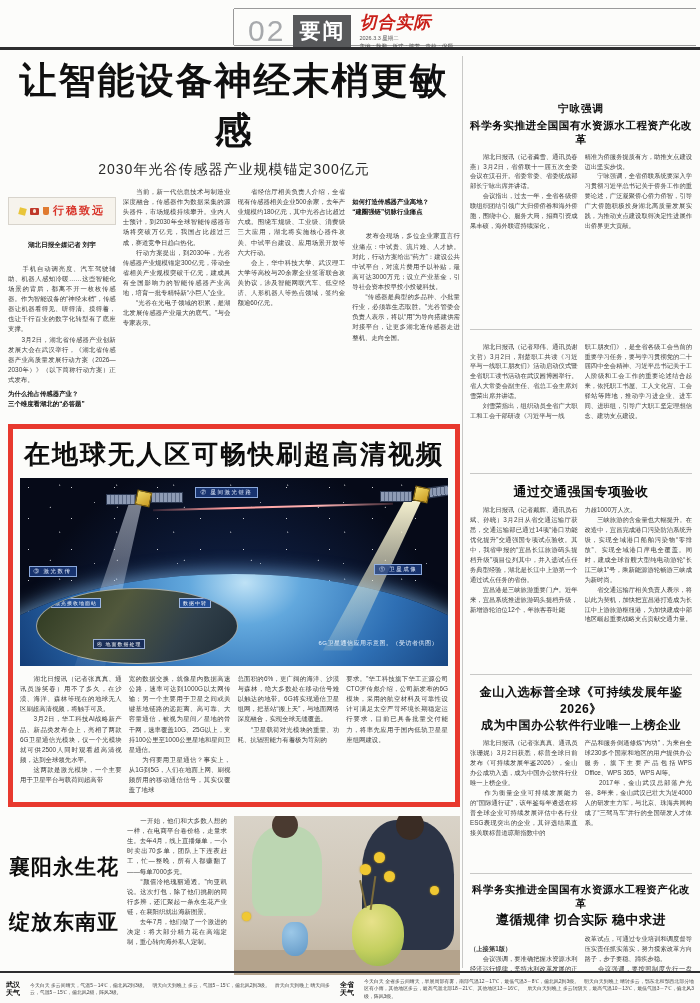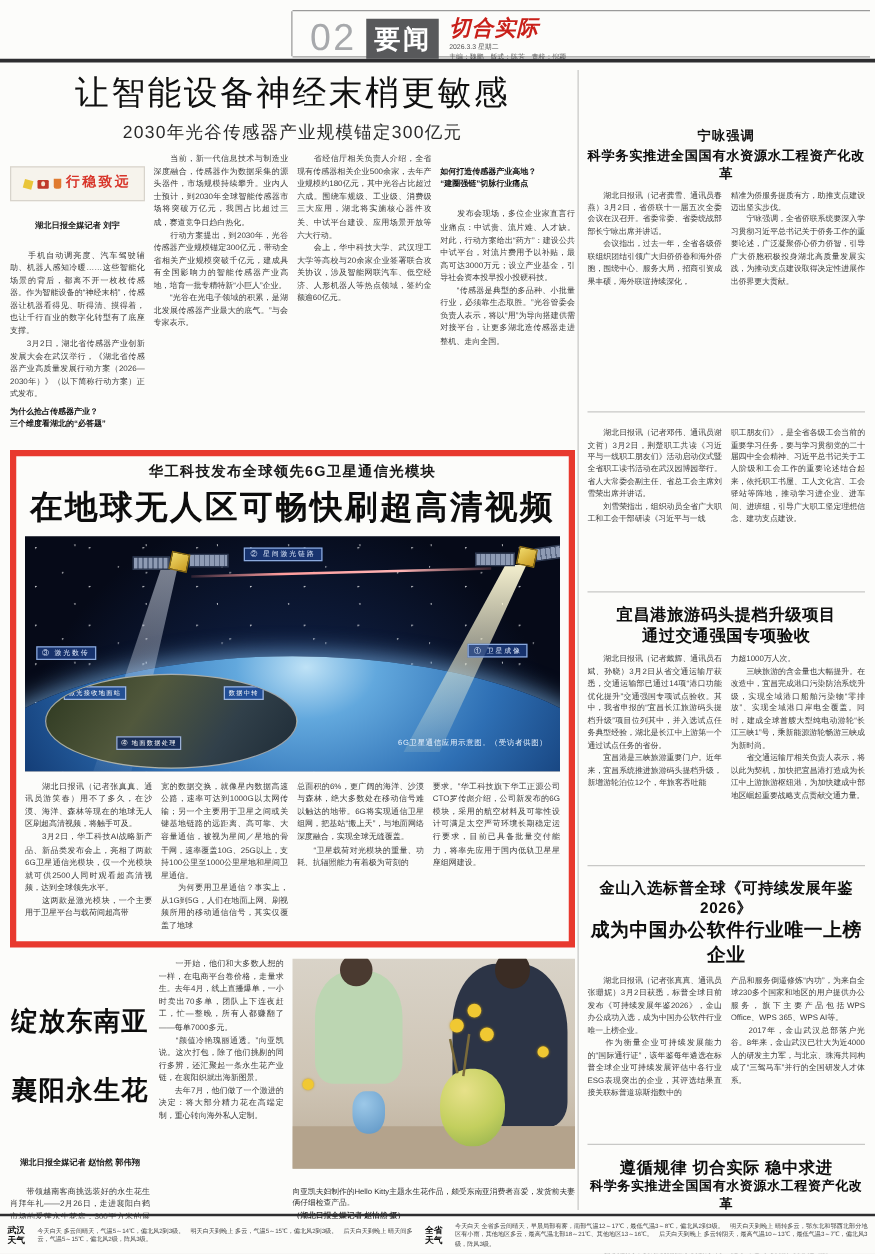--- a/index.html
+++ b/index.html
@@ -15,21 +15,21 @@
                  padding:2px 6px;letter-spacing:2px;}
   .paper-logo{color:#c9201a;font-size:17px;font-weight:bold;font-style:italic;
               font-family:"Liberation Serif",serif;letter-spacing:1px;}
   .hdr-meta{font-size:5.5px;color:#555;line-height:1.5;}
   .thick-rule{position:absolute;left:0;top:47px;width:700px;height:3px;background:#2e2e30;}
   
   .left-region{position:absolute;left:8px;top:56px;width:452px;}
   .rail-divider{position:absolute;left:462px;top:56px;height:912px;width:1px;background:#c8c8c6;}
   .right-region{position:absolute;left:470px;top:56px;width:222px;}
   
-  .lead-headline{font-size:27px;font-weight:normal;text-align:center;letter-spacing:2px;color:#101010;}
+  .lead-headline{font-size:37px;font-weight:bold;text-align:center;letter-spacing:2px;color:#101010;}
   .lead-subhead{font-size:14px;text-align:center;margin-top:5px;color:#2a2a2a;letter-spacing:1px;}
   .colrow{display:flex;gap:7px;margin-top:8px;}
   .bodycol{flex:1;font-size:6.4px;line-height:1.58;text-align:justify;color:#3a3a3a;
            white-space:pre-line;overflow:hidden;}
   .lead-cols{height:230px;}
   .badge-box{border:1px solid #d8d4cc;background:#f6f3ec;height:26px;display:flex;
              align-items:center;justify-content:center;gap:4px;margin-bottom:3px;white-space:normal;}
   .badge-ic{display:inline-block;}
   .ic-y{width:7px;height:7px;background:#e9c53a;transform:rotate(15deg);}
   .ic-cam{width:9px;height:7px;background:#c0392b;border-radius:1px;position:relative;}
@@ -167,21 +167,20 @@
         <div class="bodycol">
           <div class="crosshead" style="margin-top:0;">如何打造传感器产业高地？
 “建圈强链”切脉行业痛点</div>
           <span>　　发布会现场，多位企业家直言行业痛点：中试贵、流片难、人才缺。对此，行动方案给出“药方”：建设公共中试平台，对流片费用予以补贴，最高可达3000万元；设立产业基金，引导社会资本投早投小投硬科技。
 　　“传感器是典型的多品种、小批量行业，必须靠生态取胜。”光谷管委会负责人表示，将以“用”为导向搭建供需对接平台，让更多湖北造传感器走进整机、走向全国。</span>
         </div>
       </div>
     </div>
 
     <div class="feature">
-      <div class="feat-kicker">华工科技发布全球领先6G卫星通信光模块</div>
       <div class="feat-headline">在地球无人区可畅快刷超高清视频</div>
 
       <div class="space">
         <div class="earth"></div>
 
         <div class="beam-left"></div>
         <div class="beam-right"></div>
         <div class="laser"></div>
 
         <div class="sat" style="left:27%;top:7%;">
@@ -216,22 +215,22 @@
 　　为何要用卫星通信？事实上，从1G到5G，人们在地面上网、刷视频所用的移动通信信号，其实仅覆盖了地球</div>
         <div class="bodycol">总面积的6%，更广阔的海洋、沙漠与森林，绝大多数处在移动信号难以触达的地带。6G将实现通信卫星组网，把基站“搬上天”，与地面网络深度融合，实现全球无缝覆盖。
 　　“卫星载荷对光模块的重量、功耗、抗辐照能力有着极为苛刻的</div>
         <div class="bodycol">要求。”华工科技旗下华工正源公司CTO罗传彪介绍，公司新发布的6G模块，采用的航空材料及可靠性设计可满足太空严苛环境长期稳定运行要求，目前已具备批量交付能力，将率先应用于国内低轨卫星星座组网建设。</div>
       </div>
     </div>
 
     <div class="flower-row">
       <div class="flower-colA bodycol">
         <div class="flower-headline">
+          <div>襄阳永生花</div>
           <div>绽放东南亚</div>
-          <div>襄阳永生花</div>
         </div>
         <div class="byline">湖北日报全媒记者 赵怡然 郭伟翔</div>
         <span>　　带领越南客商挑选装好的永生花生肖拜年礼——2月26日，走进襄阳白鹤市场的爱莲永生花店，300平方米的展厅里，“90后”襄阳小伙向亚凯夫妇，正把一箱箱漂洋过海的花，发往东南亚的永生花装饰馆。
 　　从街际的小档口，到东南亚花商争抢的鲜花货单，这“永不凋零”的花，正让两个年轻人踏出一条新赛道。
 　　5年前，计算机专业出身的向亚凯</span>
       </div>
       <div class="flower-colB bodycol">　　一开始，他们和大多数人想的一样，在电商平台卷价格，走量求生。去年4月，线上直播爆单，一小时卖出70多单，团队上下连夜赶工，忙—整晚，所有人都赚翻了——每单7000多元。
 　　“颜值冷艳瑰丽通透。”向亚凯说。这次打包，除了他们挑剔的同行多辨，还汇聚起一条永生花产业链，在襄阳织就出海新图景。
 　　去年7月，他们做了一个激进的决定：将大部分精力花在高端定制，重心转向海外私人定制。</div>
       <div class="flower-photo-wrap">
@@ -279,51 +278,50 @@
       <div class="r-cols" style="height:122px;">
         <div class="r-col">　　湖北日报讯（记者邓伟、通讯员谢文哲）3月2日，荆楚职工共读《习近平与一线职工朋友们》活动启动仪式暨全省职工读书活动在武汉园博园举行。省人大常委会副主任、省总工会主席刘雪荣出席并讲话。
 　　刘雪荣指出，组织动员全省广大职工和工会干部研读《习近平与一线</div>
         <div class="r-col">职工朋友们》，是全省各级工会当前的重要学习任务，要与学习贯彻党的二十届四中全会精神、习近平总书记关于工人阶级和工会工作的重要论述结合起来，依托职工书屋、工人文化宫、工会驿站等阵地，推动学习进企业、进车间、进班组，引导广大职工坚定理想信念、建功支点建设。</div>
       </div>
     </div>
     <hr class="r-divider">
 
     <div class="r-art">
       <div class="r-headline">
-        <div>宜昌港旅游码头提档升级项目</div>
         <div>通过交通强国专项验收</div>
       </div>
       <div class="r-cols" style="height:160px;">
         <div class="r-col">　　湖北日报讯（记者戴辉、通讯员石斌、孙晓）3月2日从省交通运输厅获悉，交通运输部已通过14项“港口功能优化提升”交通强国专项试点验收。其中，我省申报的“宜昌长江旅游码头提档升级”项目位列其中，并入选试点任务典型经验，湖北是长江中上游第一个通过试点任务的省份。
 　　宜昌港是三峡旅游重要门户。近年来，宜昌系统推进旅游码头提档升级，新增游轮泊位12个，年旅客吞吐能</div>
         <div class="r-col">力超1000万人次。
 　　三峡旅游的含金量也大幅提升。在改造中，宜昌完成港口污染防治系统升级，实现全域港口船舶污染物“零排放”、实现全域港口岸电全覆盖。同时，建成全球首艘大型纯电动游轮“长江三峡1”号，乘新能源游轮畅游三峡成为新时尚。
 　　省交通运输厅相关负责人表示，将以此为契机，加快把宜昌港打造成为长江中上游旅游枢纽港，为加快建成中部地区崛起重要战略支点贡献交通力量。</div>
       </div>
     </div>
     <hr class="r-divider">
 
     <div class="r-art">
       <div class="r-headline mid">
         <div>金山入选标普全球《可持续发展年鉴2026》</div>
-        <div style="font-size:15px;">成为中国办公软件行业唯一上榜企业</div>
+        <div style="font-size:12px;">成为中国办公软件行业唯一上榜企业</div>
       </div>
       <div class="r-cols" style="height:126px;">
         <div class="r-col">　　湖北日报讯（记者张真真、通讯员张珊妮）3月2日获悉，标普全球日前发布《可持续发展年鉴2026》，金山办公成功入选，成为中国办公软件行业唯一上榜企业。
 　　作为衡量企业可持续发展能力的“国际通行证”，该年鉴每年遴选在标普全球企业可持续发展评估中各行业ESG表现突出的企业，其评选结果直接关联标普道琼斯指数中的</div>
         <div class="r-col">产品和服务倒逼修炼“内功”，为来自全球230多个国家和地区的用户提供办公服务，旗下主要产品包括WPS Office、WPS 365、WPS AI等。
 　　2017年，金山武汉总部落户光谷。8年来，金山武汉已壮大为近4000人的研发主力军，与北京、珠海共同构成了“三驾马车”并行的全国研发人才体系。</div>
       </div>
     </div>
     <hr class="r-divider">
 
     <div class="r-art">
       <div class="r-headline">
+        <div style="font-size:10.4px;">科学务实推进全国国有水资源水工程资产化改革</div>
         <div>遵循规律 切合实际 稳中求进</div>
-        <div style="font-size:10.4px;">科学务实推进全国国有水资源水工程资产化改革</div>
       </div>
       <div class="r-cols" style="height:100px;">
         <div class="r-col">
           <span class="continued">（上接第1版）</span>
           <span>　　会议强调，要准确把握水资源水利经济运行规律，坚持水利改革发展的正确方向，稳中求进、先立后破，在守牢水安全底线的基础上，统筹全省国有“三资”管理改革总体部署，科学务实推进</span>
         </div>
         <div class="r-col">改革试点，可通过专业培训和调度督导压实责任抓实落实，努力摸索改革方向路子，步子要稳、蹄疾步稳。
 　　会议强调，要按照制度先行一盘棋，深入实施新一轮扩大内需战略行动，有序拓宽投融资模式，拓展财政“资金来源”，确保改革积厚成势、行稳致远。</div>
       </div>
     </div>

